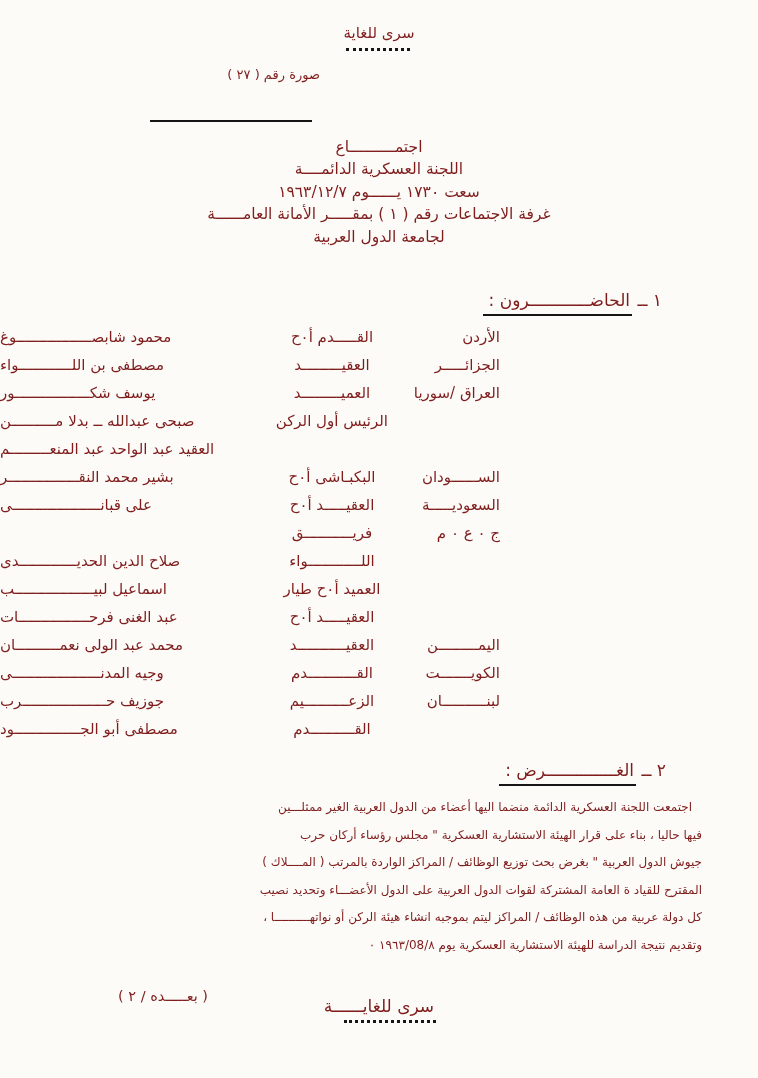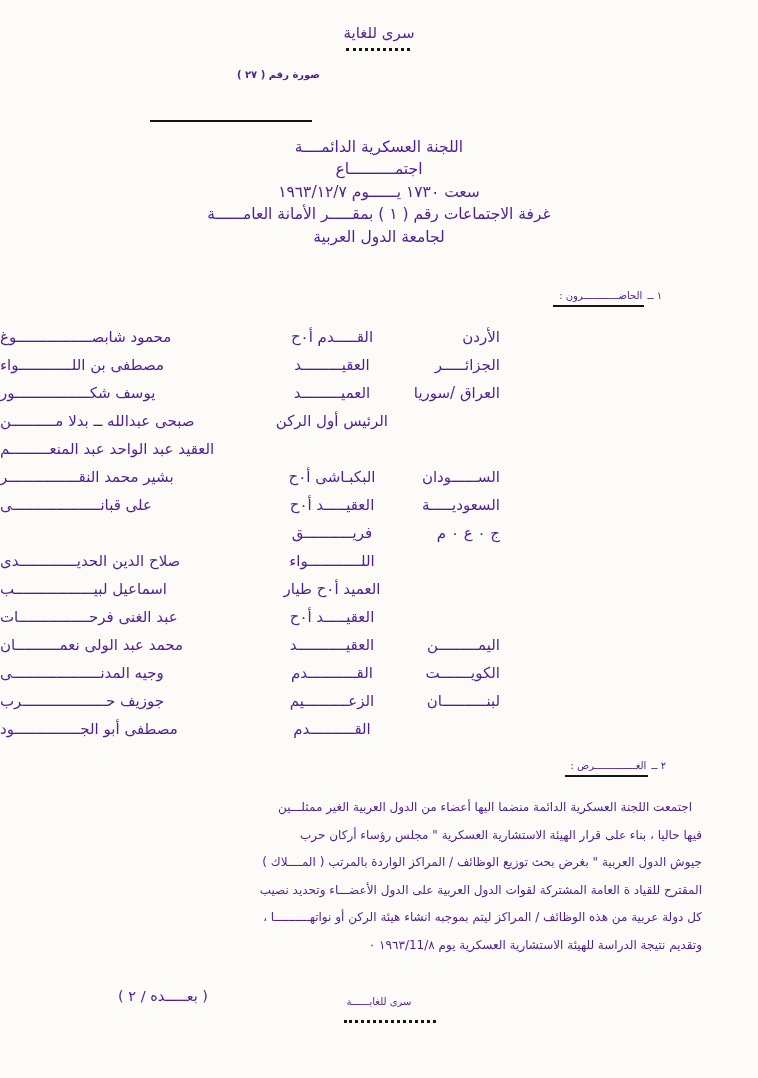--- a/index.html
+++ b/index.html
@@ -2,70 +2,70 @@
 <html lang="ar" dir="rtl"><head>
 <meta charset="utf-8">
 <style>
   html,body{margin:0;padding:0;background:#e8e6e1;}
   .page{
     position:relative;
     width:758px;height:1078px;
     margin:0 auto;
     background:#fcfbf8;
     font-family:"DejaVu Sans",sans-serif;
-    color:#4c1d95;
+    color:#7f1d1d;
     direction:rtl;
     overflow:hidden;
   }
   .abs{position:absolute;}
   
   .topsecret{top:24px;left:0;right:0;text-align:center;font-size:15px;letter-spacing:0.5px;}
   .dotline{height:0;border-top:3px dotted #161616;}
   .dot-top{top:48px;left:346px;width:64px;}
   
-  .numblock{top:60px;left:152px;width:168px;text-align:right;font-size:10px;line-height:29px;font-weight:bold;}
+  .numblock{top:60px;left:152px;width:168px;text-align:right;font-size:13px;line-height:29px;}
   .numline{top:120px;left:150px;width:162px;height:0;border-top:2.5px solid #151515;}
   
   .heading{top:136px;left:0;right:0;text-align:center;font-size:15.5px;line-height:22.4px;}
   
-  .sect{font-size:10px;}
+  .sect{font-size:17px;}
   .sect .label{display:inline-block;border-bottom:2px solid #161616;padding:0 2px 4px 6px;}
   .sect1{top:290px;right:96px;}
   .sect2{top:760px;right:92px;}
   
   .table{top:323px;right:256px;width:502px;font-size:15px;}
   .trow{display:grid;grid-template-columns:114px 112px 276px;height:28px;line-height:28px;white-space:nowrap;}
   .c-country{text-align:right;padding-right:2px;}
   .c-rank{text-align:center;}
   .c-name{text-align:left;padding-right:14px;overflow:visible;}
   
   .para{top:794px;right:56px;width:646px;font-size:12px;line-height:27.6px;text-align:right;}
   .para .pline{white-space:nowrap;}
   .para .pline.first{padding-right:10px;}
   
-  .footsecret{top:996px;left:0;right:0;text-align:center;font-size:10px;}
+  .footsecret{top:996px;left:0;right:0;text-align:center;font-size:17px;}
   .dot-bottom{top:1020px;left:344px;width:92px;}
   .footpage{top:988px;left:118px;font-size:14.5px;direction:rtl;}
 </style>
 </head>
 <body>
 
 <div class="page">
 
   <div class="abs topsecret">سرى للغاية</div>
   <div class="abs dotline dot-top"></div>
 
   <div class="abs numblock">
     <div>صورة رقم  ( ٢٧ )</div>
   </div>
   <div class="abs numline"></div>
 
   <div class="abs heading">
+    <div>اجتمــــــــــاع</div>
     <div>اللجنة العسكرية الدائمــــة</div>
-    <div>اجتمــــــــــاع</div>
     <div>سعت ١٧٣٠   يــــــوم   ١٩٦٣/١٢/٧</div>
     <div>غرفة الاجتماعات رقم ( ١ )  بمقـــــر الأمانة العامــــــة</div>
     <div>لجامعة الدول العربية</div>
   </div>
 
   <div class="abs sect sect1">
     <span>١ ــ</span>
     <span class="label">الحاضــــــــــــرون :</span>
   </div>
 
@@ -150,20 +150,20 @@
     <span>٢ ــ</span>
     <span class="label">الغــــــــــــــرض :</span>
   </div>
 
   <div class="abs para">
     <div class="pline first">اجتمعت اللجنة العسكرية الدائمة منضما اليها أعضاء من الدول العربية الغير ممثلـــين</div>
     <div class="pline">فيها حاليا  ،    بناء على  قرار الهيئة الاستشارية العسكرية  " مجلس رؤساء أركان حرب</div>
     <div class="pline">جيوش الدول العربية "  بغرض بحث توزيع الوظائف / المراكز الواردة بالمرتب ( المــــلاك )</div>
     <div class="pline">المقترح  للقياد ة العامة المشتركة لقوات الدول العربية على الدول الأعضـــاء وتحديد نصيب</div>
     <div class="pline">كل دولة عربية من هذه الوظائف /  المراكز ليتم بموجبه انشاء هيئة الركن أو نواتهــــــــــا   ،</div>
-    <div class="pline">وتقديم نتيجة الدراسة للهيئة الاستشارية العسكرية يوم  ١٩٦٣/11/٨  ٠</div>
+    <div class="pline">وتقديم نتيجة الدراسة للهيئة الاستشارية العسكرية يوم  ١٩٦٣/08/٨  ٠</div>
   </div>
 
   <div class="abs footsecret">سرى للغايــــــة</div>
   <div class="abs dotline dot-bottom"></div>
   <div class="abs footpage">( بعـــــده / ٢ )</div>
 
 </div>
 
 </body></html>

